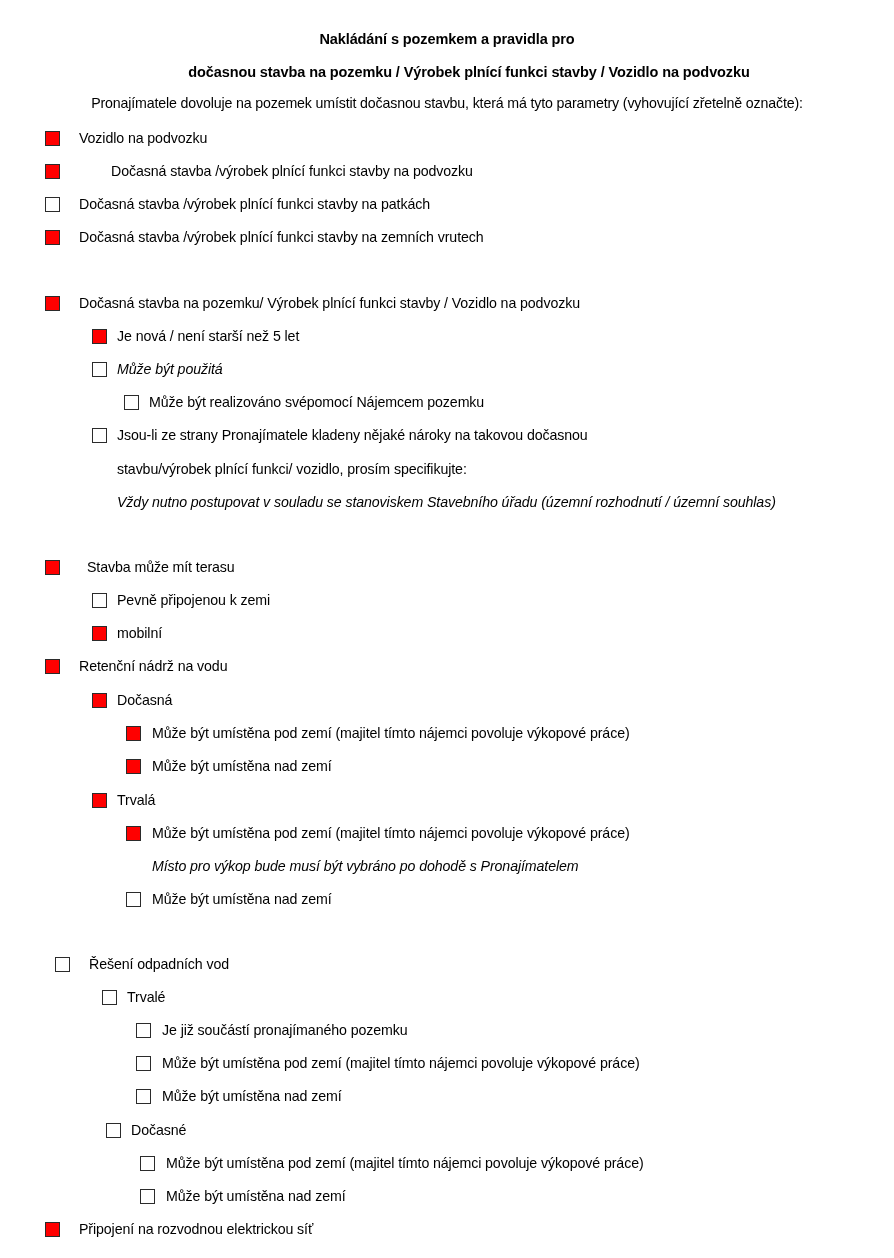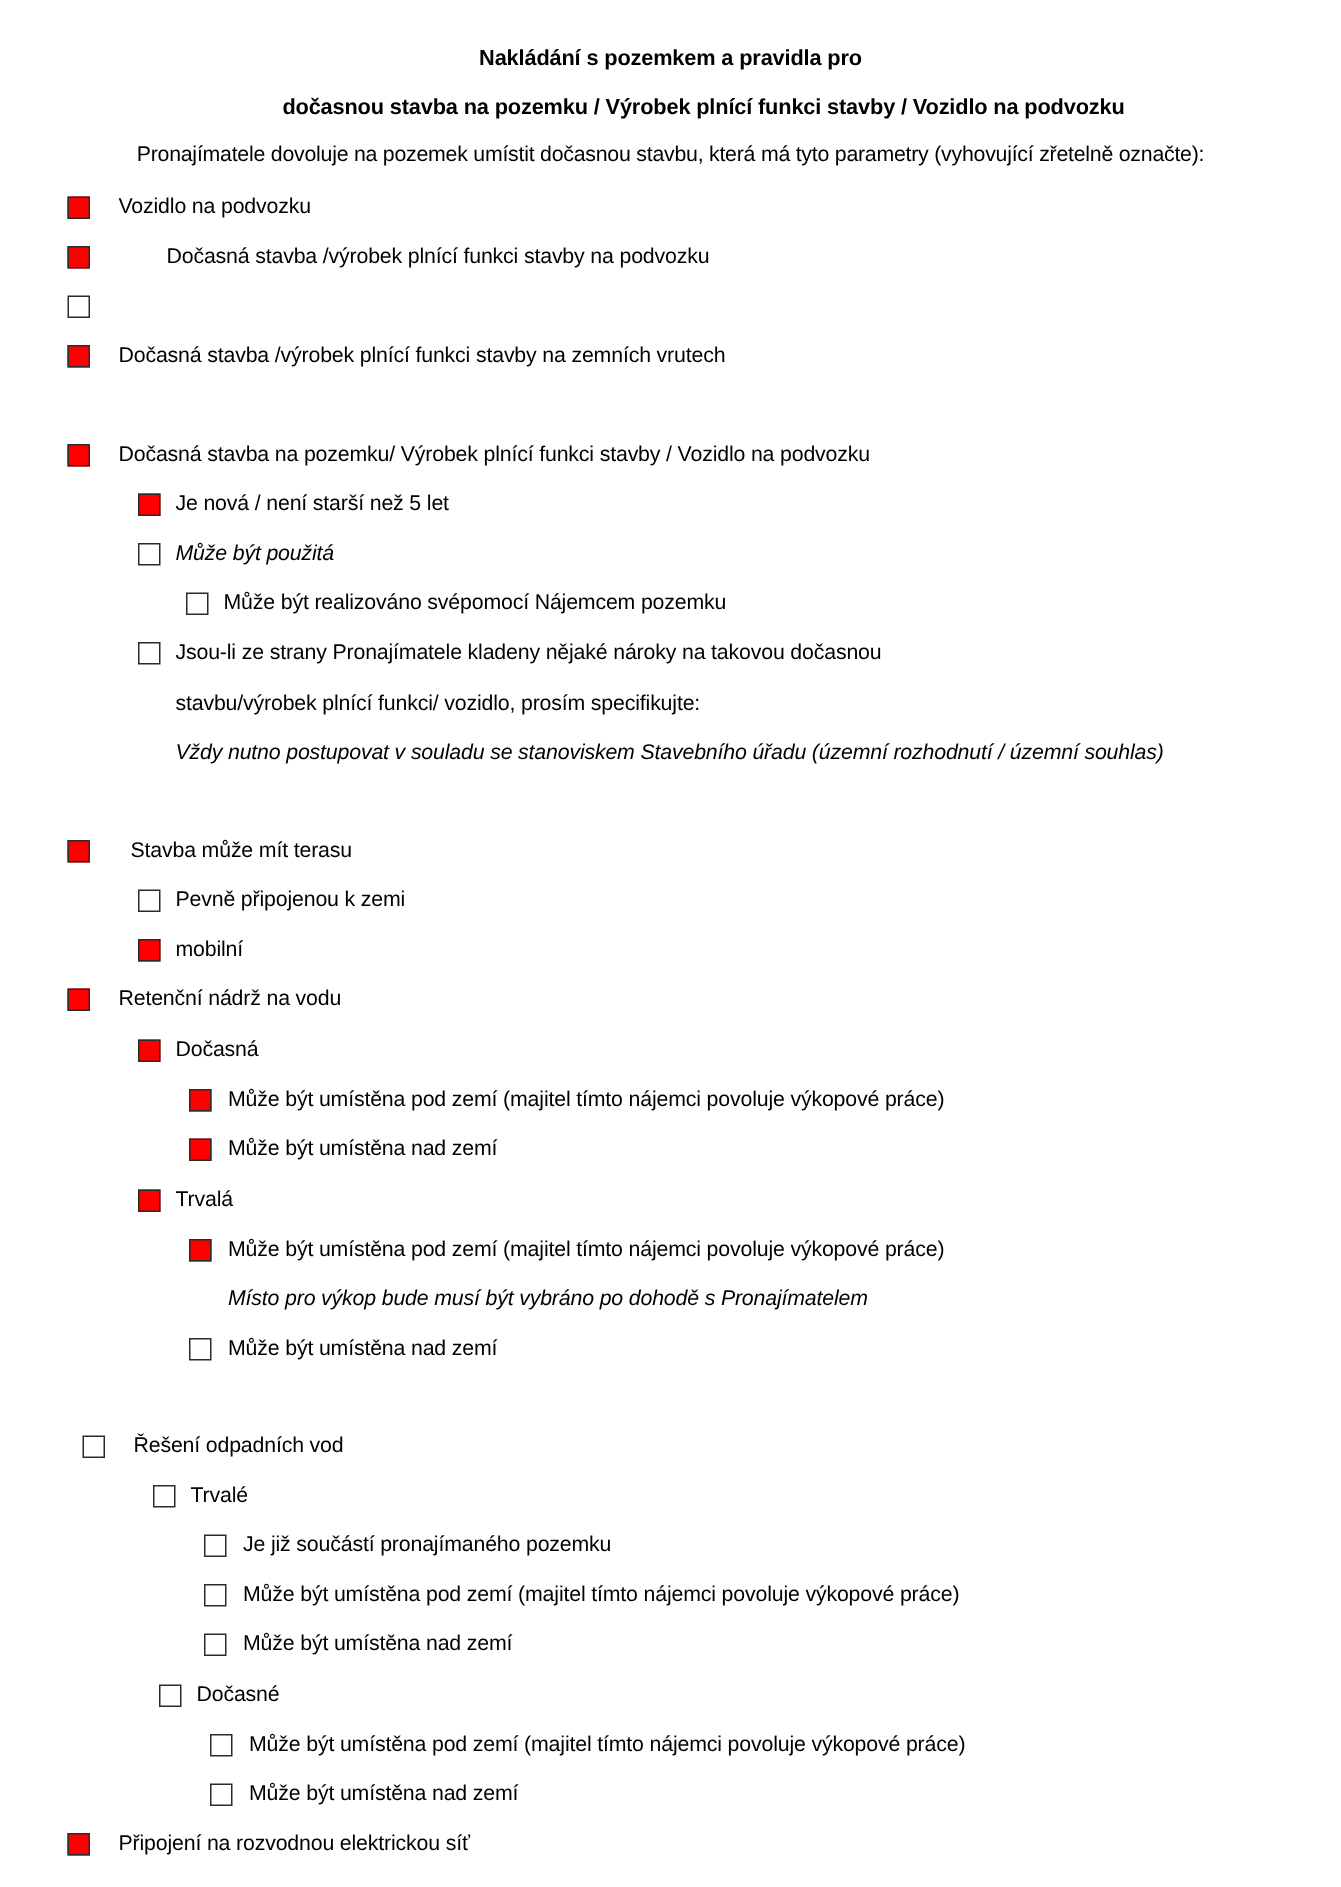--- a/index.html
+++ b/index.html
@@ -104,20 +104,21 @@
       <div class="row" style="position: absolute; left: 0px; right: 0px; top: 6px;">
         <span class="cb checked" style="left: 45px;"></span>
         <span class="label" style="left: 79px;">Vozidlo na podvozku</span>
       </div>
       <div class="row" style="position: absolute; left: 0px; right: 0px; top: 39px;">
         <span class="cb checked" style="left: 45px;"></span>
         <span class="label" style="left: 79px; margin-left: 32px;">Dočasná stavba /výrobek plnící funkci stavby na podvozku</span>
       </div>
       <div class="row" style="position: absolute; left: 0px; right: 0px; top: 72px;">
         <span class="cb" style="left: 45px;"></span>
+        <span class="label" style="left: 79px;">Dočasná stavba /výrobek plnící funkci stavby na patkách</span>
       </div>
       <div class="row" style="position: absolute; left: 0px; right: 0px; top: 105px;">
         <span class="cb checked" style="left: 45px;"></span>
         <span class="label" style="left: 79px;">Dočasná stavba /výrobek plnící funkci stavby na zemních vrutech</span>
       </div>
       <div class="row" style="position: absolute; left: 0px; right: 0px; top: 171px;">
         <span class="cb checked" style="left: 45px;"></span>
         <span class="label" style="left: 79px;">Dočasná stavba na pozemku/ Výrobek plnící funkci stavby / Vozidlo na podvozku</span>
       </div>
       <div class="row" style="position: absolute; left: 0px; right: 0px; top: 204px;">

